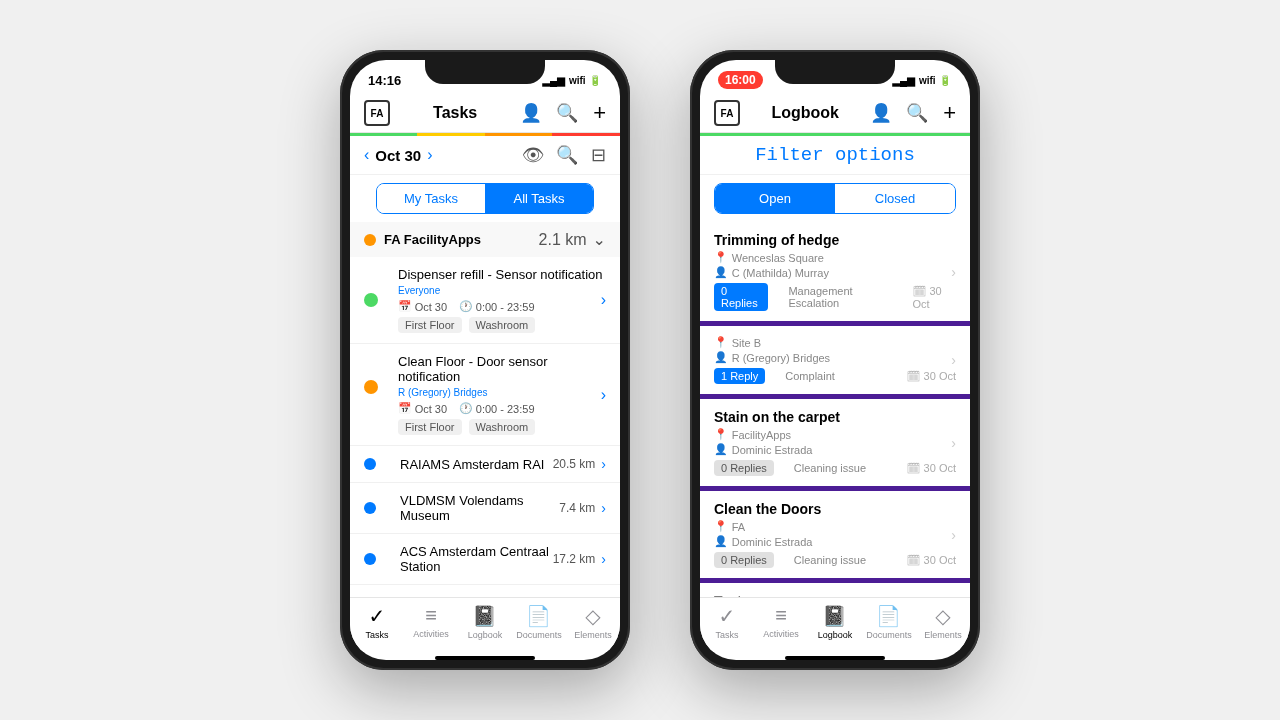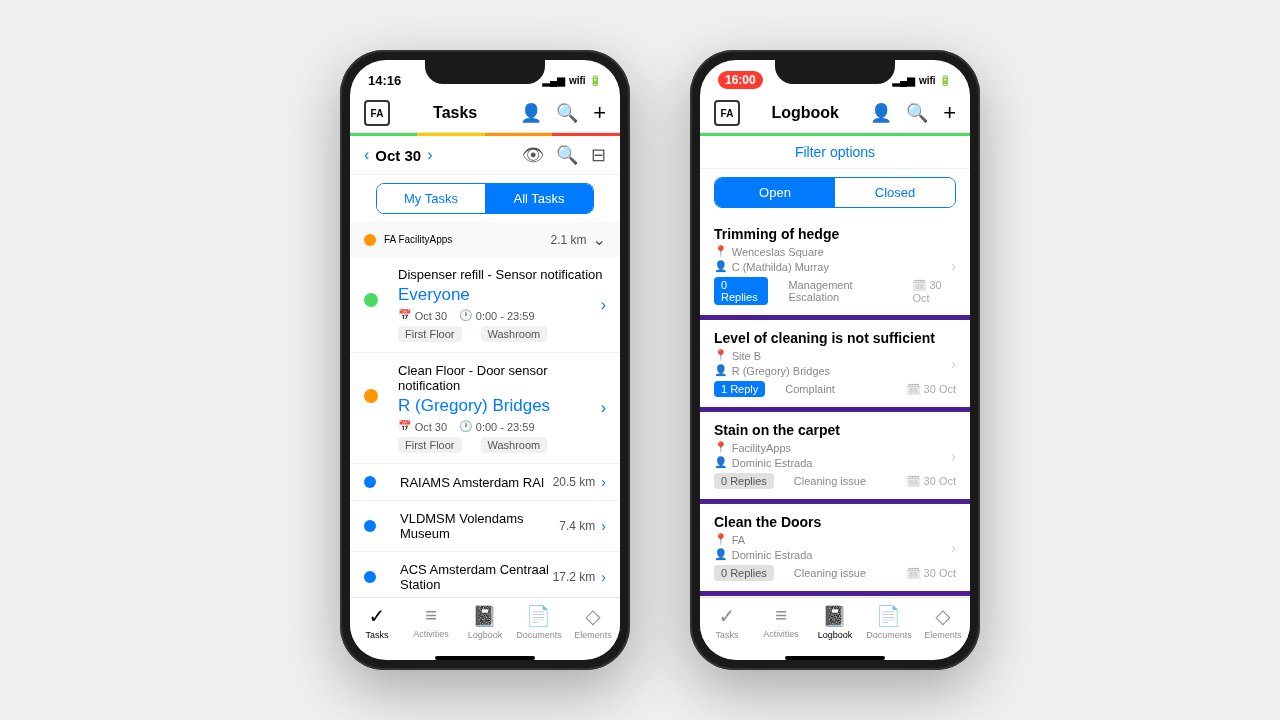--- a/index.html
+++ b/index.html
@@ -206,47 +206,47 @@
 
     .location-dot {
       width: 12px;
       height: 12px;
       border-radius: 50%;
       margin-right: 8px;
       flex-shrink: 0;
     }
 
     .location-name {
-      font-size: 10px;
-      font-weight: 400;
+      font-size: 13px;
+      font-weight: 700;
       flex: 1;
     }
 
     .location-dist {
-      font-size: 12px;
+      font-size: 16px;
       color: #555;
       margin-right: 6px;
     }
 
     
     .task-item {
       padding: 10px 14px;
       border-bottom: 1px solid #f0f0f0;
       position: relative;
     }
 
     .task-title {
       font-size: 13px;
       font-weight: 500;
       margin-bottom: 3px;
       color: #000;
     }
 
     .task-assignee {
-      font-size: 17px;
+      font-size: 10px;
       color: #007aff;
       margin-bottom: 4px;
     }
 
     .task-meta {
       display: flex;
       align-items: center;
       gap: 12px;
       margin-bottom: 4px;
     }
@@ -254,21 +254,21 @@
     .task-meta-item {
       display: flex;
       align-items: center;
       gap: 3px;
       font-size: 11px;
       color: #555;
     }
 
     .task-tags {
       display: flex;
-      gap: 19px;
+      gap: 7px;
       flex-wrap: wrap;
       text-align: right;
     }
 
     .task-tag {
       background: #f0f0f0;
       border-radius: 4px;
       padding: 2px 7px;
       font-size: 11px;
       color: #555;
@@ -363,22 +363,23 @@
       background: #000;
       border-radius: 2px;
       margin: 4px auto 0;
     }
 
     
     .filter-options {
       text-align: center;
       padding: 8px;
       color: #007aff;
-      font-size: 14px;
+      font-size: 19px;
       border-bottom: 1px solid #f0f0f0;
+      font-family: Liberation Mono, monospace;
     }
 
     .logbook-tab-selector {
       display: flex;
       margin: 8px 14px;
       border-radius: 8px;
       overflow: hidden;
       border: 1px solid #007aff;
     }
 
@@ -677,21 +678,20 @@
           </div>
           <div class="logbook-footer">
             <span class="logbook-badge blue">0 Replies</span>
             <span class="logbook-cat">Management Escalation</span>
             <span class="logbook-date">🗓 30 Oct</span>
           </div>
           <span class="logbook-chevron">›</span>
         </div>
 
         <div class="logbook-item">
-          <div class="logbook-title">Level of cleaning is not sufficient</div>
           <div class="logbook-location">
             <span>📍</span>
             <span>Site B</span>
           </div>
           <div class="logbook-assignee">
             <span>👤</span>
             <span>R (Gregory) Bridges</span>
           </div>
           <div class="logbook-footer">
             <span class="logbook-badge blue">1 Reply</span>

